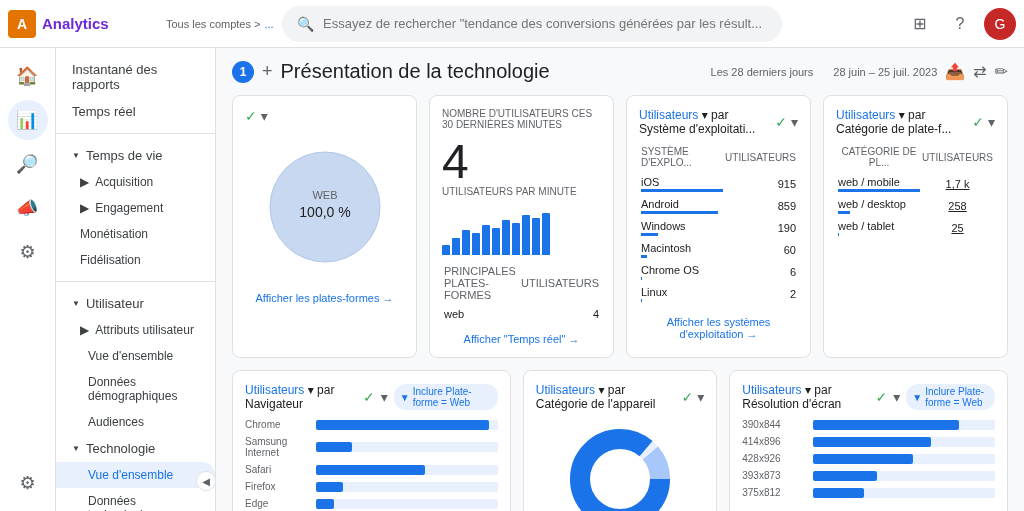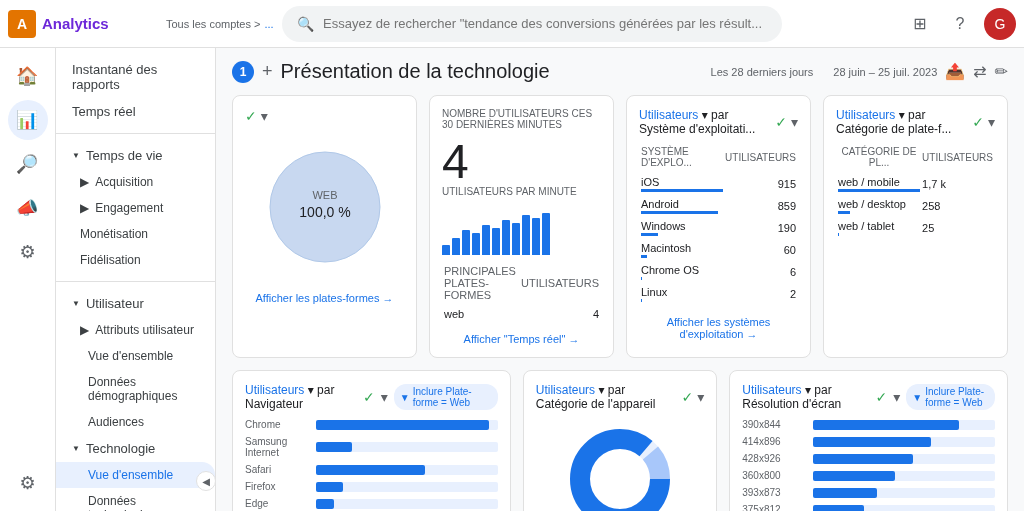--- a/index.html
+++ b/index.html
@@ -77,21 +77,21 @@
     .os-table th:last-child { text-align: right; }
     .os-table td { padding: 2px 0; }
     .os-table td:last-child { text-align: right; }
     .os-bar { height: 3px; background: #1a73e8; margin-top: 1px; }
 
     
     .plat-table { width: 100%; font-size: 11px; }
     .plat-table th { color: #5f6368; font-weight: 400; padding-bottom: 4px; font-size: 10px; }
     .plat-table th:last-child { text-align: right; }
     .plat-table td { padding: 2px 0; }
-    .plat-table td:last-child { text-align: left; }
+    .plat-table td:last-child { text-align: center; text-decoration: underline; }
     .plat-bar { height: 3px; background: #1a73e8; margin-top: 1px; }
 
     
     .hbar-chart { display: flex; flex-direction: column; gap: 6px; margin-top: 4px; }
     .hbar-row { display: flex; align-items: center; gap: 6px; }
     .hbar-label { font-size: 10px; color: #5f6368; width: 65px; text-align: left; flex-shrink: 0; }
     .hbar-track { flex: 1; height: 10px; background: #e8f0fe; border-radius: 2px; }
     .hbar-fill { height: 100%; background: #1a73e8; border-radius: 2px; }
 
     
@@ -412,26 +412,20 @@
       <div class="hbar-fill" style="width:65%"></div>
     </div>
             </div>
             <div class="hbar-row">
     <span class="hbar-label">428x926</span>
     <div class="hbar-track">
       <div class="hbar-fill" style="width:55%"></div>
     </div>
             </div>
             <div class="hbar-row">
-    <span class="hbar-label">360x800</span>
-    <div class="hbar-track">
-      <div class="hbar-fill" style="width:45%"></div>
-    </div>
-            </div>
-            <div class="hbar-row">
     <span class="hbar-label">393x873</span>
     <div class="hbar-track">
       <div class="hbar-fill" style="width:35%"></div>
     </div>
             </div>
             <div class="hbar-row">
     <span class="hbar-label">375x812</span>
     <div class="hbar-track">
       <div class="hbar-fill" style="width:28%"></div>
     </div>

